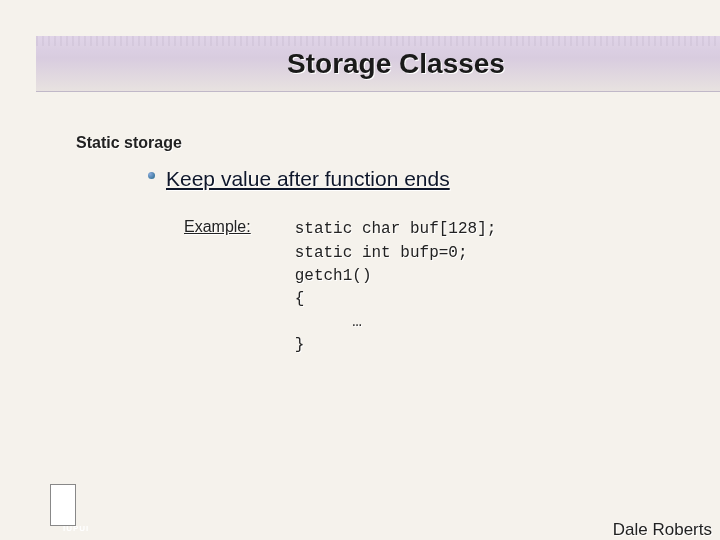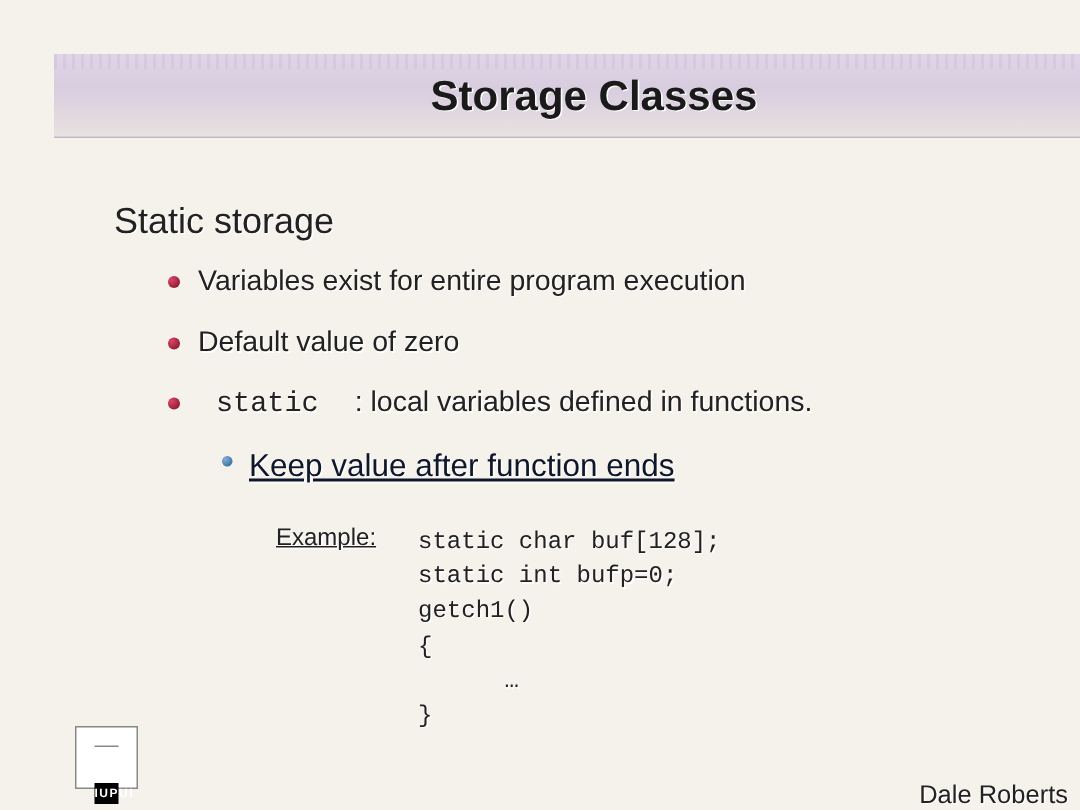--- a/index.html
+++ b/index.html
@@ -32,22 +32,22 @@
   .title-text {
     font-size: 28px;
     font-weight: bold;
     color: #1a1a1a;
     text-shadow: 1px 1px 0 #fff;
   }
   .content {
     padding: 18px 28px 0 28px;
   }
   .section-title {
-    font-size: 24px;
-    font-weight: normal;
+    font-size: 16px;
+    font-weight: bold;
     color: #222;
     margin-bottom: 10px;
     text-shadow: 1px 1px 0 #fff;
   }
   .level1 {
     margin-left: 36px;
     margin-bottom: 4px;
   }
   .level1 li {
     list-style: none;
@@ -89,21 +89,21 @@
     top: 8px;
     width: 7px;
     height: 7px;
     background: radial-gradient(circle at 30% 30%, #8ad, #268);
     border-radius: 50%;
   }
   .example-block {
     margin-left: 108px;
     margin-top: 2px;
     display: flex;
-    gap: 4px;
+    gap: 20px;
     align-items: flex-start;
   }
   .example-label {
     font-size: 16px;
     text-decoration: underline;
     color: #222;
     text-shadow: 1px 1px 0 #fff;
     white-space: nowrap;
   }
   .code-block {
@@ -115,21 +115,21 @@
     text-shadow: 1px 1px 0 #fff;
     white-space: pre;
   }
   .code-inline {
     font-family: "Courier New", monospace;
   }
   .logo {
     position: absolute;
     left: 14px;
     bottom: 26px;
-    width: 42px;
+    width: 26px;
     height: 42px;
     border: 1px solid #888;
     background: #fff;
     display: flex;
     flex-direction: column;
   }
   .logo-top {
     flex: 1;
     background:
       radial-gradient(circle at 20% 40%, #333 2px, transparent 2px),
@@ -160,27 +160,20 @@
 </head>
 <body>
 
 <div class="title-bar">
   <div class="title-text">Storage Classes</div>
 </div>
 
 <div class="content">
   <div class="section-title">Static storage</div>
 
-  <ul class="level1">
-    <li>Variables exist for entire program execution</li>
-    <li>Default value of zero</li>
-    <li>
-      <span class="code-inline">static</span><span>: local variables defined in functions.</span>
-    </li>
-  </ul>
 
   <ul class="level2">
     <li>Keep value after function ends</li>
   </ul>
 
   <div class="example-block">
     <span class="example-label">Example:</span>
     <div class="code-block">static char buf[128];
 static int bufp=0;
 getch1()

